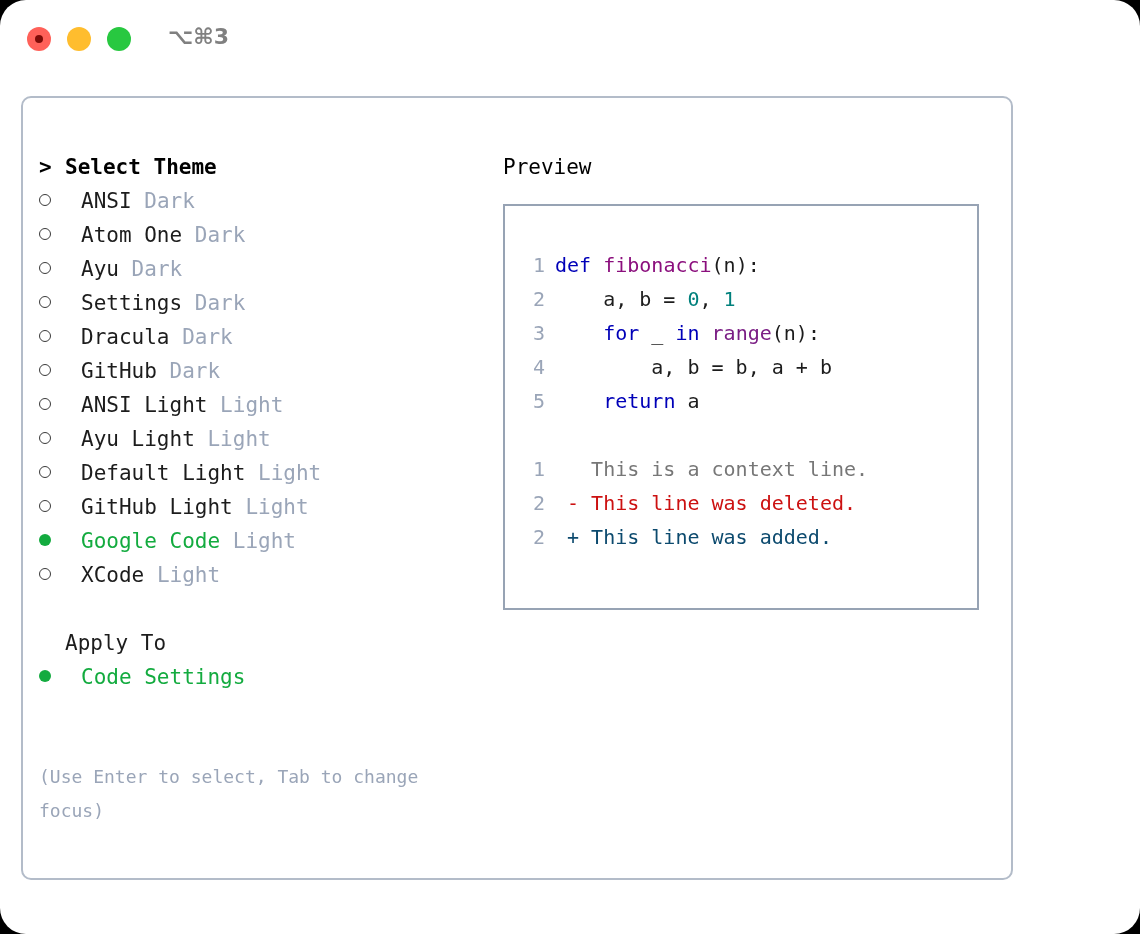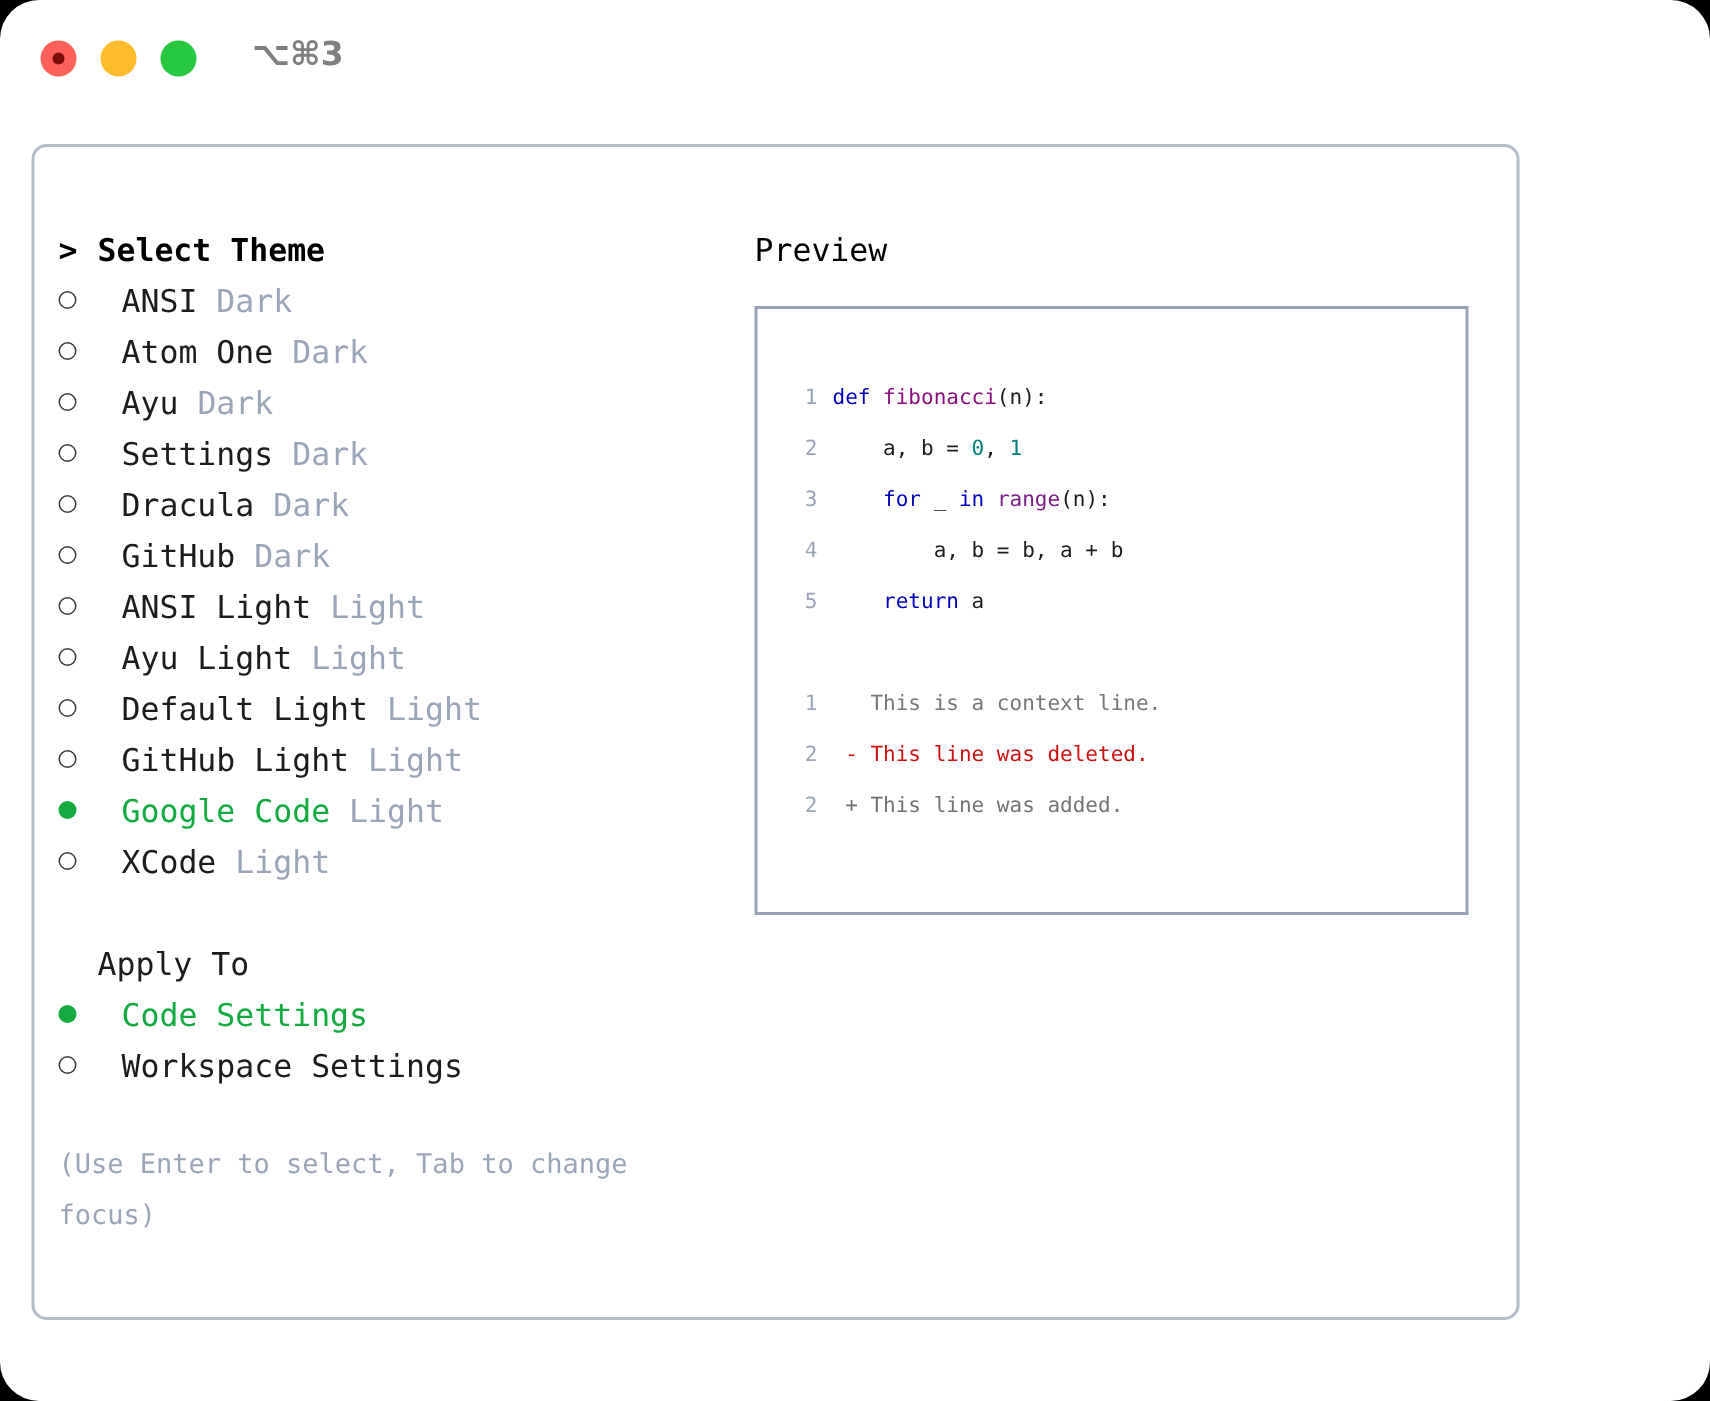--- a/index.html
+++ b/index.html
@@ -169,21 +169,21 @@
     height: 406px;
     border: 2px solid #97a3b4;
     box-sizing: border-box;
     background: #ffffff;
   }
 
   .code-lines {
     position: absolute;
     left: 16px;
     top: 42px;
-    font-size: 14px;
+    font-size: 20px;
     line-height: 34px;
     white-space: pre;
   }
 
   .cline { display: block; white-space: pre; height: 34px; }
 
   .lno {
     display: inline-block;
     width: 24px;
     text-align: right;
@@ -191,21 +191,21 @@
     margin-right: 10px;
   }
 
   .k  { color: #0000b8; }            
   .fn { color: #8b0f7d; }            
   .p  { color: #7b1e85; }            
   .num{ color: #00807c; }            
   .pl { color: #1c1c1c; }            
   .ctx{ color: #777777; }            
   .del{ color: #cc1111; }            
-  .add{ color: #737373; }            
+  .add{ color: #0c4a6e; }            
   .blank { height: 34px; display:block; }
 </style>
 </head>
 <body>
 
 <div id="window">
 
   <div id="titlebar">
     <div class="tl-dot tl-close"></div>
     <div class="tl-dot tl-min"></div>
@@ -237,21 +237,20 @@
         </div>
 
       <div class="line" style="height:34px"></div>
 
       <div class="line">
         <span class="marker"> </span><span class="section-head">Apply To</span>
       </div>
 
       <div id="apply-items">
           <div class="line"><span class="marker"><span class="radio-dot on"></span></span><span class="theme-name selected">Code Settings</span></div>
-          <div class="line"><span class="marker"><span class="radio-dot off"></span></span><span class="theme-name">Workspace Settings</span></div>
         </div>
     </div>
 
     <div id="hint">(Use Enter to select, Tab to change focus)</div>
 
     <div id="right-col">
       <div id="preview-label">Preview</div>
     </div>
 
     <div id="code-box">

